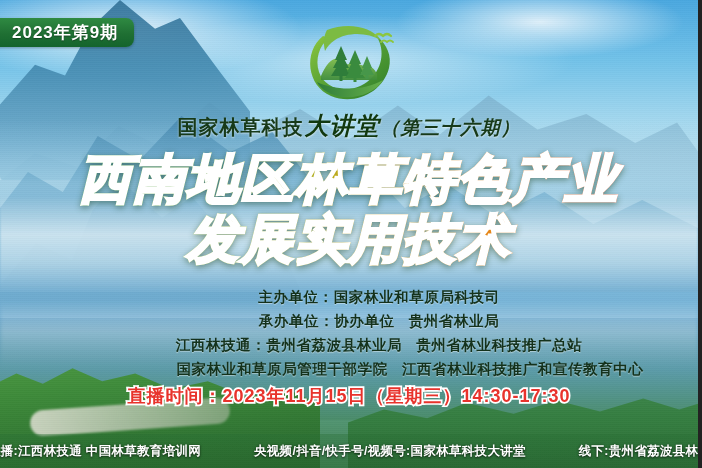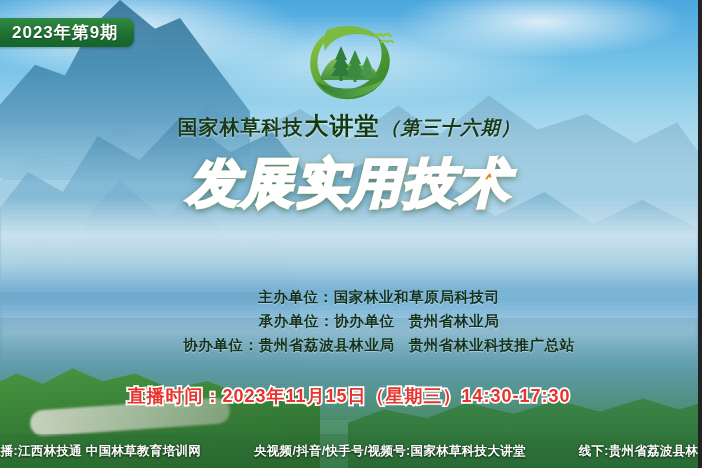--- a/index.html
+++ b/index.html
@@ -146,20 +146,21 @@
     font-size: 20px;
     font-weight: bold;
     color: #173a19;
     letter-spacing: 1px;
     text-shadow: 0 1px 2px rgba(255,255,255,0.6);
     white-space: nowrap;
   }
   .subbrand .big {
     font-size: 24px;
     color: #11380f;
+    font-style: italic;
     margin: 16px 1px;
   }
   .subbrand .paren { font-size: 19px; font-style: italic; }
 
   
   .title-block {
     position: absolute;
     left: 0; right: 0; top: 152px;
     text-align: center;
   }
@@ -308,32 +309,36 @@
       <path d="M78 16 q4 -4 8 0 q4 -4 8 0" stroke="#8cc63f" stroke-width="2.2" fill="none" stroke-linecap="round"></path>
       <path d="M84 22 q3 -3 6 0 q3 -3 6 0" stroke="#8cc63f" stroke-width="1.8" fill="none" stroke-linecap="round"></path>
     </svg>
   </div>
 
   <div class="subbrand">
     <span>国家林草科技</span><span class="big">大讲堂</span><span class="paren">（第三十六期）</span>
   </div>
 
   <div class="title-block">
+    <div class="title-line title-line-1">西南地区林草特色产业</div>
     <div class="title-line title-line-2">发展实用技术</div>
   </div>
 
   <div class="org-block">
     <div class="org-row">
       <span class="line"><span>主办单位：</span><span>国家林业和草原局科技司</span></span>
     </div>
     <div class="org-row">
       <span class="line"><span>承办单位：</span><span>协办单位</span><span class="org-gap"></span><span>贵州省林业局</span></span>
     </div>
     <div class="org-row">
-      <span class="line"><span>协办单位：</span><span>贵州省荔波县林业局</span><span class="org-gap"></span><span>贵州省林业科技推广总站</span></span>
+      <span class="line"><span>江西林技通：</span><span>贵州省荔波县林业局</span><span class="org-gap"></span><span>贵州省林业科技推广总站</span></span>
+    </div>
+    <div class="org-row indent">
+      <span class="line"><span>国家林业和草原局管理干部学院</span><span class="org-gap"></span><span>江西省林业科技推广和宣传教育中心</span></span>
     </div>
   </div>
 
   <div class="livetime">
     <span>直播时间：</span><span>2023年11月15日（星期三）</span><span>14:30-17:30</span>
   </div>
 
   <div class="bottom-bar">
     <span class="bb-item bb-left">直播:江西林技通  中国林草教育培训网</span>
     <span class="bb-item bb-center">央视频/抖音/快手号/视频号:国家林草科技大讲堂</span>

